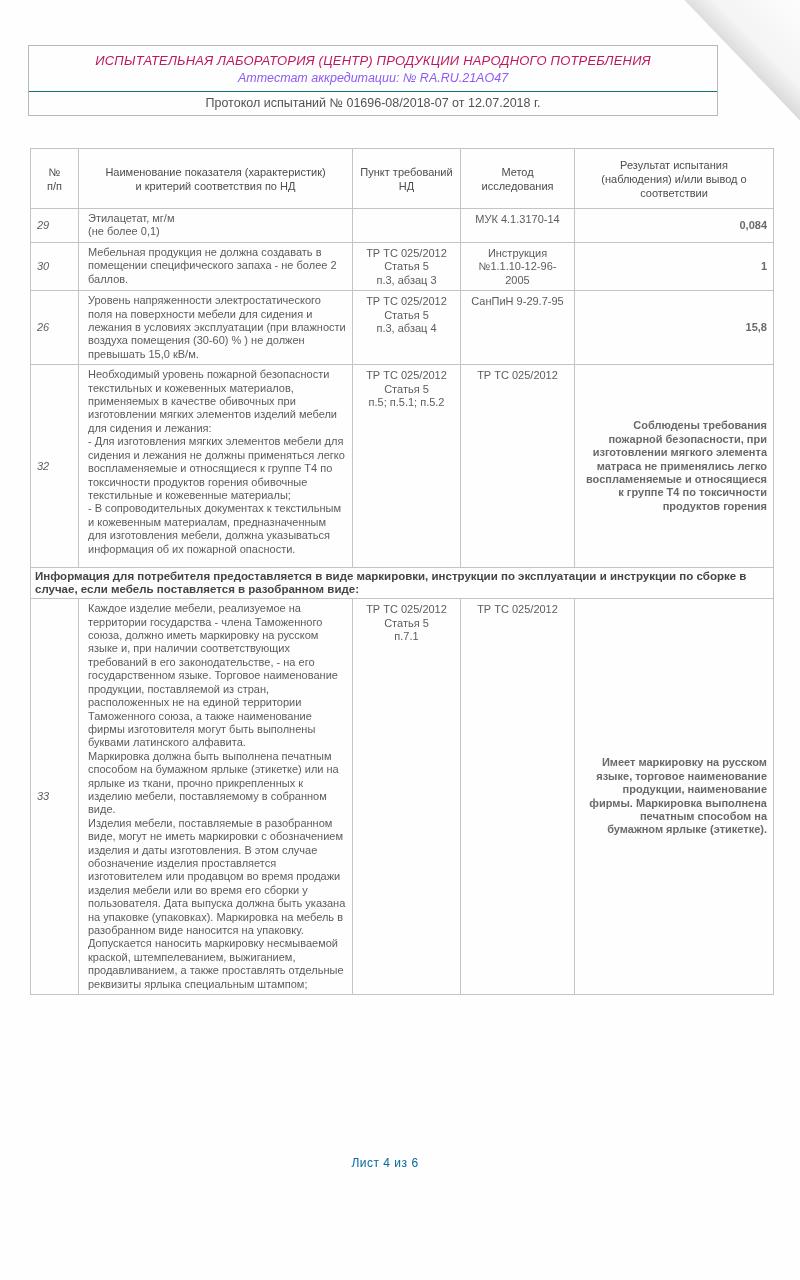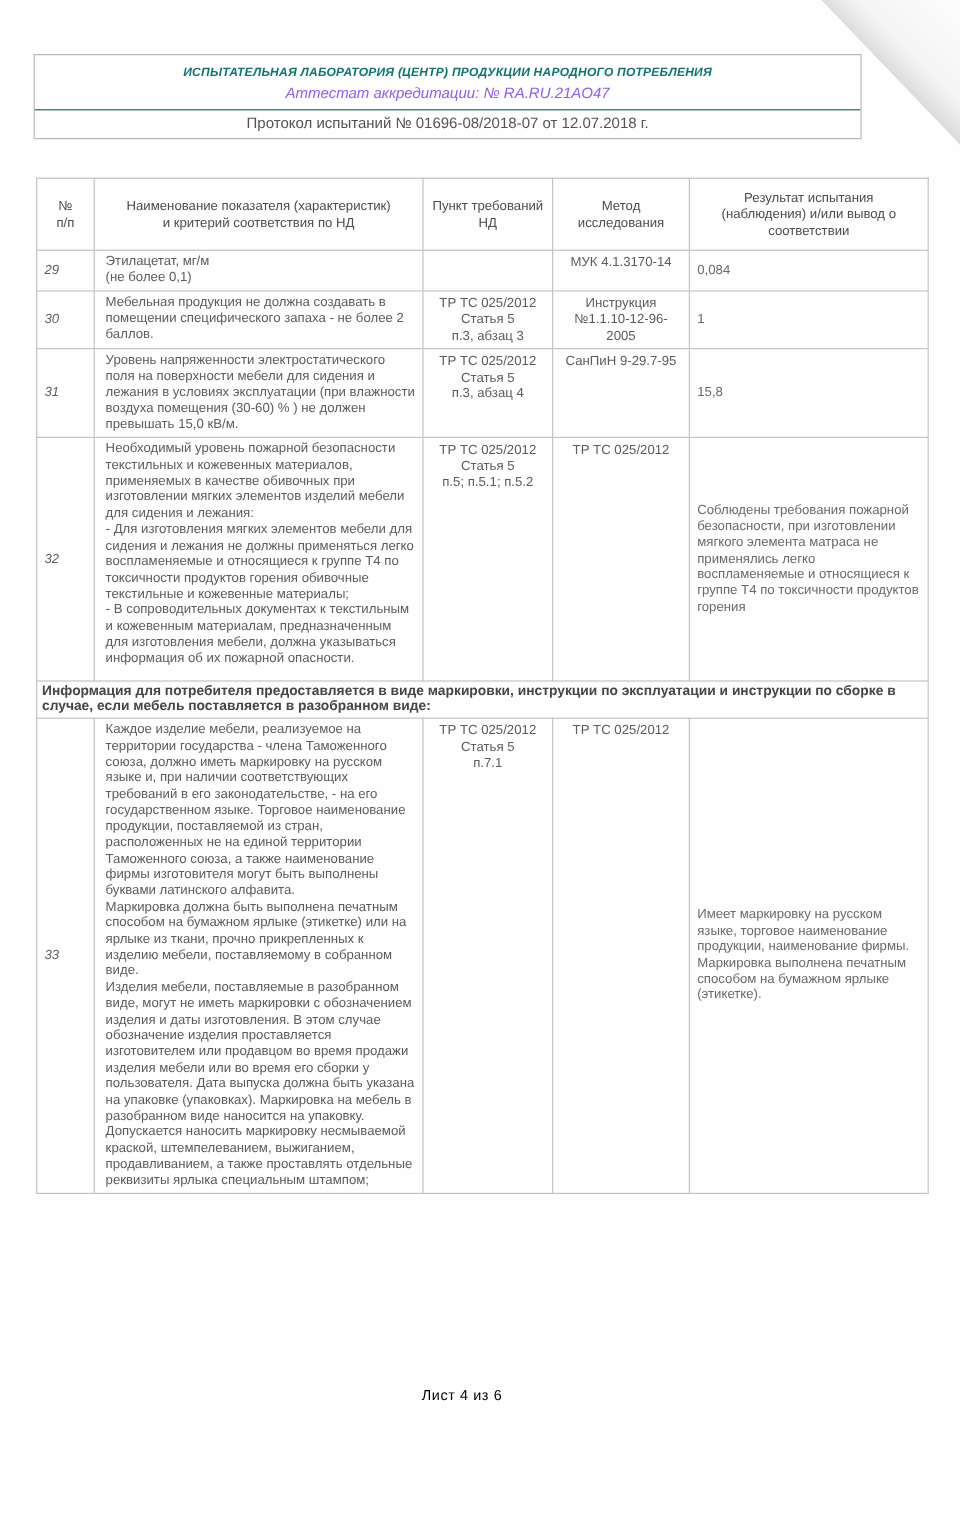--- a/index.html
+++ b/index.html
@@ -22,22 +22,22 @@
     clip-path:polygon(32% 0,100% 0,100% 86%);
   }
   
   .header-box{
     position:absolute;left:28px;top:45px;width:688px;
     border:1px solid #b9b9b9;
     background:transparent;
   }
   .lab-block{padding:7px 10px 5px 10px;text-align:center;}
   .lab-line{
-    font-style:italic;font-weight:bold;
-    font-size:10px;line-height:16.5px;color:#0f766e;
+    font-style:italic;font-weight:normal;
+    font-size:13px;line-height:16.5px;color:#be185d;
     letter-spacing:0.2px;
   }
   .accred-line{
     font-style:italic;font-weight:normal;
     font-size:12.5px;line-height:16px;color:#8b5cf6;
   }
   .protocol-block{
     border-top:1px solid #0f766e;
     text-align:center;padding:4px 10px 5px 10px;
     font-size:12.5px;color:#525252;
@@ -59,30 +59,30 @@
   .th{
     text-align:center;vertical-align:middle !important;
     color:#4d4d4d;font-size:11px;line-height:14px;
   }
   .num{
     text-align:left;vertical-align:middle !important;
     font-style:italic;color:#5e5e5e;
   }
   .name{padding-left:9px !important;}
   .punkt,.method{text-align:center;padding-top:4px !important;}
-  .result{text-align:left;vertical-align:middle !important;color:#6a6a6a;}
+  .result{text-align:right;vertical-align:middle !important;color:#6a6a6a;font-weight:bold;}
   .section-cell{
     font-weight:bold;color:#454545;
     font-size:11.5px;line-height:13px;
     padding:2px 4px !important;
   }
   .footer{
     position:absolute;left:0;top:1156px;width:770px;
     text-align:center;
-    font-size:12px;color:#000000;letter-spacing:0.5px;
+    font-size:12px;color:#0369a1;letter-spacing:0.5px;
   }
 </style>
 </head>
 <body>
 
 <div class="page">
 
   <div class="corner-fold"></div>
 
   <div class="header-box">
@@ -131,21 +131,21 @@
         <td class="punkt pre">ТР ТС 025/2012
 Статья 5
 п.3, абзац 3</td>
         <td class="method pre">Инструкция
 №1.1.10-12-96-
 2005</td>
         <td class="result pre">1</td>
       </tr>
 
       <tr style="height:68px">
-        <td class="num">31</td>
+        <td class="num">26</td>
         <td class="name pre">Уровень напряженности электростатического поля на поверхности мебели для сидения и лежания в условиях эксплуатации (при влажности воздуха помещения (30-60) % ) не должен превышать 15,0 кВ/м.</td>
         <td class="punkt pre">ТР ТС 025/2012
 Статья 5
 п.3, абзац 4</td>
         <td class="method pre">СанПиН 9-29.7-95</td>
         <td class="result pre">15,8</td>
       </tr>
 
       <tr style="height:203px">
         <td class="num">32</td>

